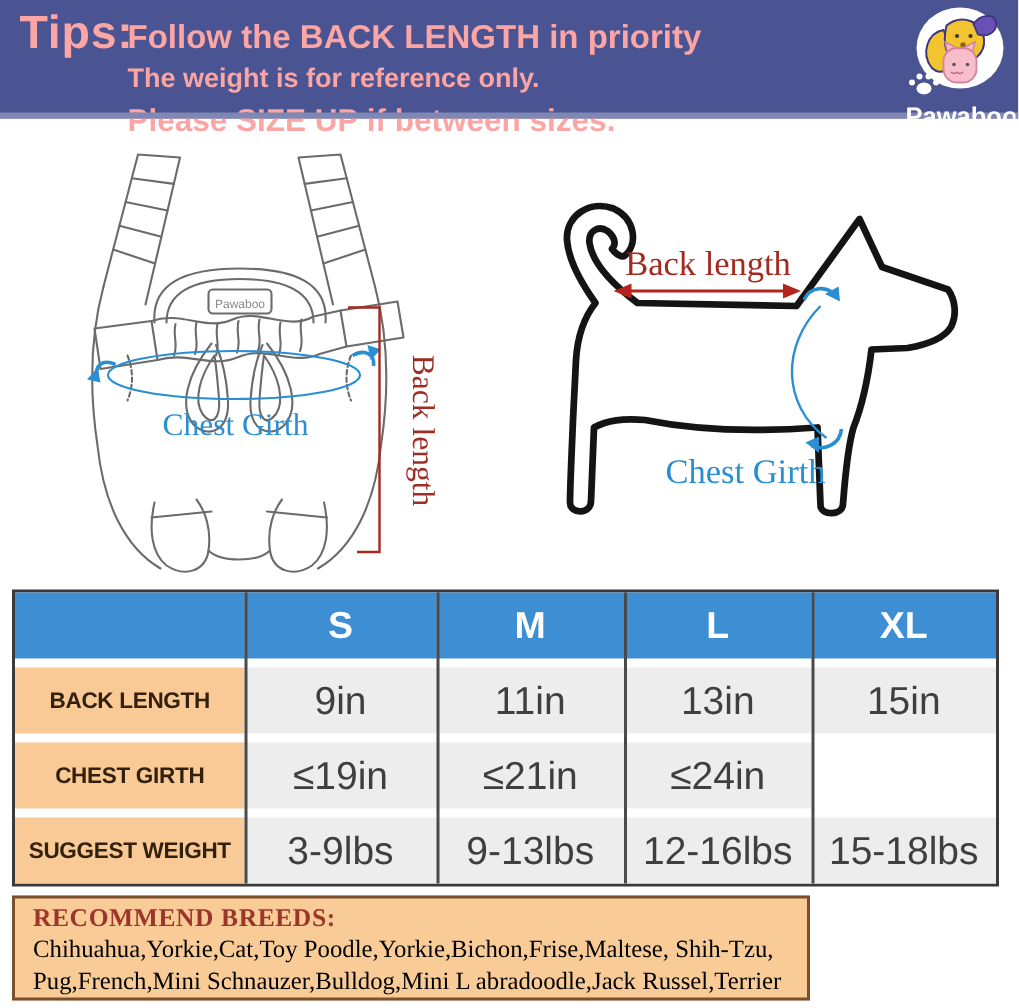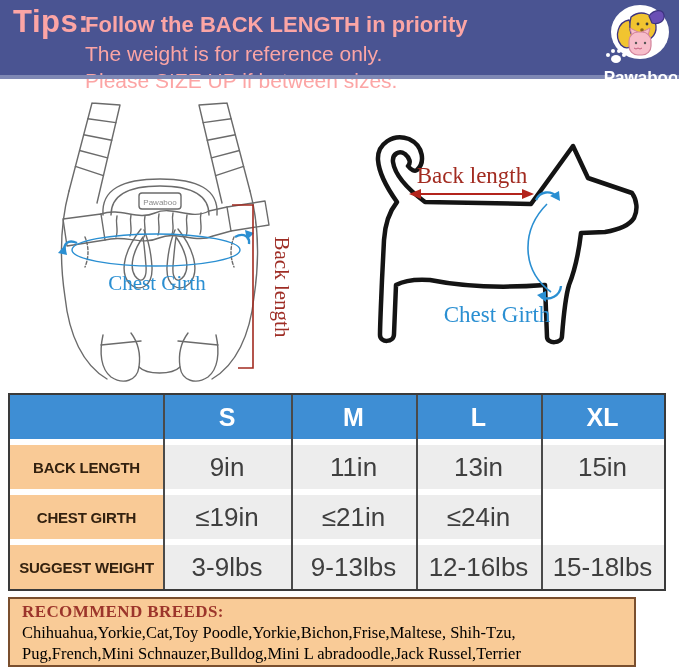--- a/index.html
+++ b/index.html
@@ -5,22 +5,22 @@
   * { margin:0; padding:0; box-sizing:border-box; }
   html,body { background:#ffffff; }
   body { font-family:"Liberation Sans", sans-serif; }
   .stage { position:relative; width:679px; height:672px; background:#ffffff; overflow:hidden; }
 
   
   .banner { position:absolute; left:0; top:0; width:679px; height:79px; background:#4a5492; color:#fca5a5; }
   .banner .stripe { position:absolute; left:0; right:0; bottom:0; height:4px; background:#7f88b4; }
   .tips { position:absolute; left:13px; top:4px; font-size:31px; font-weight:bold; letter-spacing:0.5px; }
   .bl1 { position:absolute; left:85px; top:12px; font-size:22px; font-weight:bold; }
-  .bl2 { position:absolute; left:85px; top:42px; font-size:21px; font-weight:normal; }
-  .bl3 { position:absolute; left:85px; top:69px; font-size:21px; font-weight:normal; }
+  .bl2 { position:absolute; left:85px; top:42px; font-size:18px; font-weight:bold; }
+  .bl3 { position:absolute; left:85px; top:69px; font-size:21px; font-weight:bold; }
   .logo { position:absolute; left:601px; top:2px; width:76px; height:90px; }
 
   
   .carrier-svg { position:absolute; left:55px; top:97px; width:250px; height:298px; }
   .dog-svg { position:absolute; left:345px; top:130px; width:315px; height:248px; }
   .diagram-label-serif { font-family:"Liberation Serif", serif; }
 
   
   .size-table { position:absolute; left:8px; top:393px; width:658px; border:2px solid #3a3a3a; background:#ffffff; }
   .trow { display:grid; grid-template-columns:153px 128px 125px 125px 1fr; position:relative; z-index:1; }
@@ -28,21 +28,21 @@
   .th { background:#3e8ed4; height:44px; color:#ffffff; font-weight:bold; font-size:25px;
         display:flex; align-items:center; justify-content:center; }
   .tlabel { background:#f9ca96; height:44px; color:#33210f; font-weight:bold; font-size:15px; letter-spacing:-0.2px;
         display:flex; align-items:center; justify-content:center; }
   .tval { background:#ededed; height:44px; color:#3f3f3f; font-size:26px;
         display:flex; align-items:center; justify-content:center; }
   .vline { position:absolute; top:0; bottom:0; width:2px; background:#4a4a4a; z-index:5; }
   .vline.v1 { left:153px; } .vline.v2 { left:281px; } .vline.v3 { left:406px; } .vline.v4 { left:531px; }
 
   
-  .breeds { position:absolute; left:8px; top:597px; width:628px; height:70px; background:#f9cb97;
+  .breeds { position:absolute; left:8px; top:597px; width:532px; height:70px; background:#f9cb97;
             border:2px solid #7a4f2e; padding:3px 12px 0 12px; font-family:"Liberation Serif", serif; }
   .breeds-title { color:#9c352b; font-size:17px; font-weight:bold; letter-spacing:0.4px; }
   .breeds-line { color:#000000; font-size:16.5px; line-height:21px; white-space:nowrap; }
 </style>
 </head>
 <body>
 
 <div class="stage">
 
   <div class="banner">

